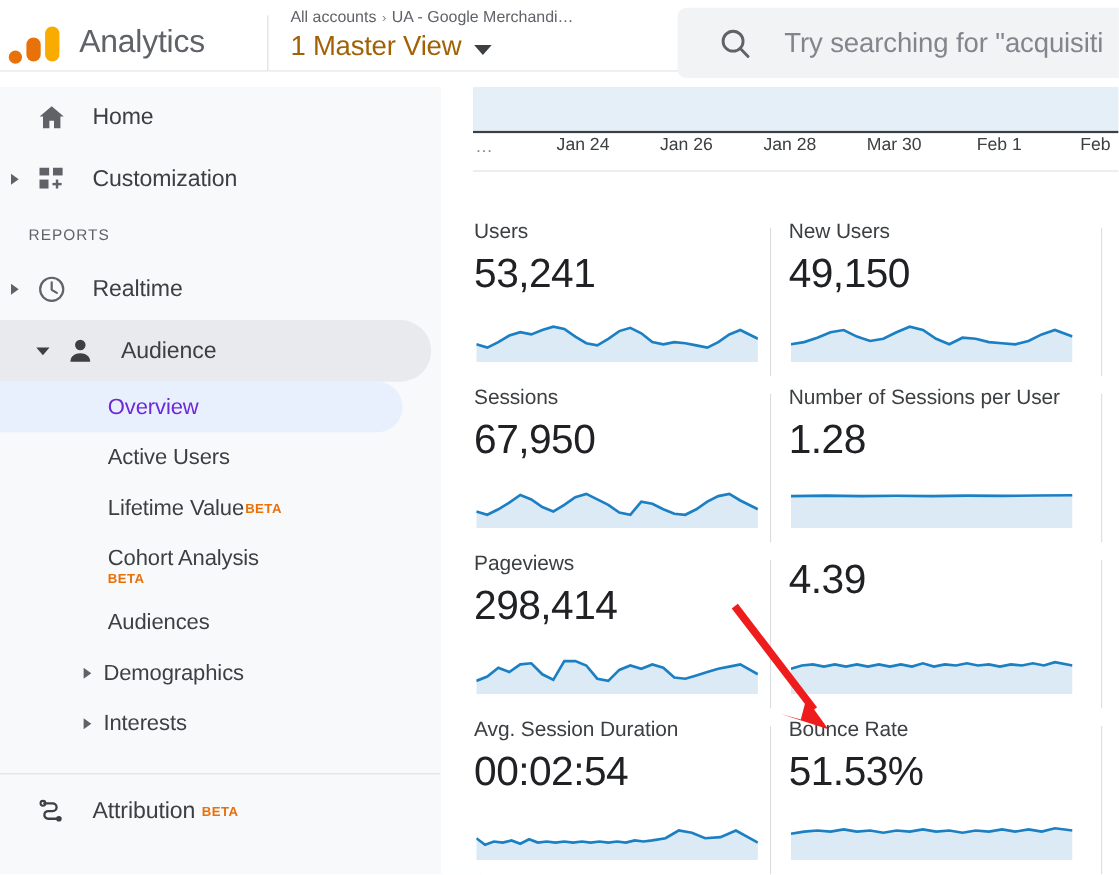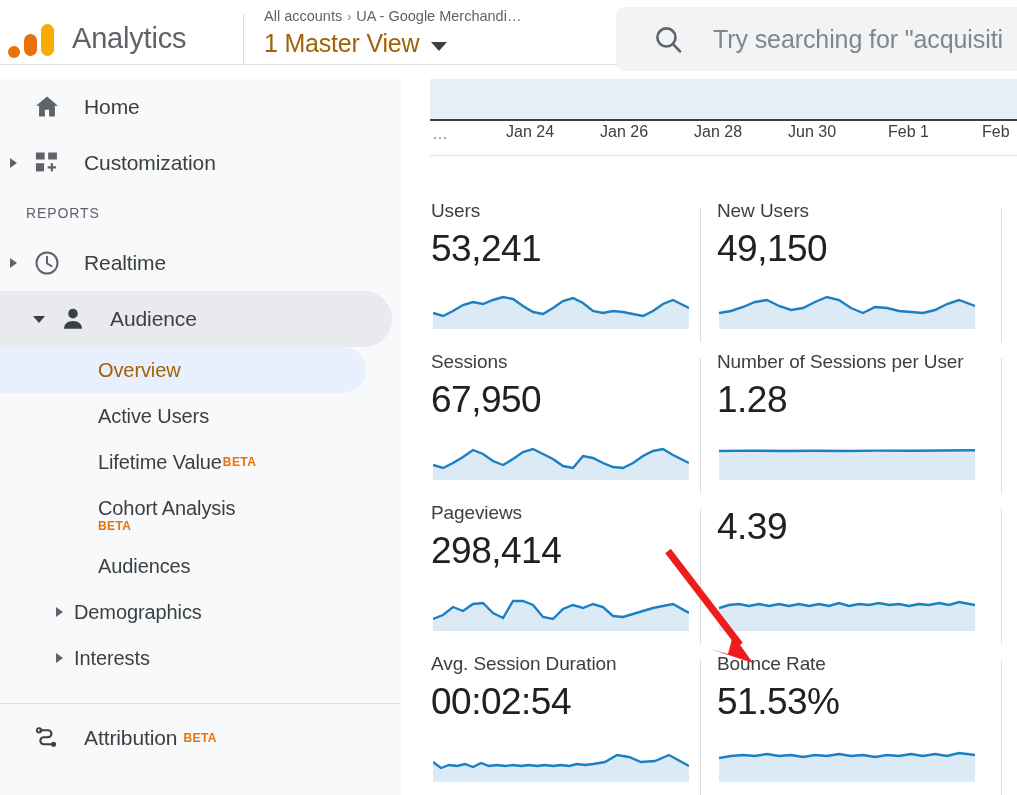--- a/index.html
+++ b/index.html
@@ -213,42 +213,42 @@
     letter-spacing: -0.1px;
   }
   .sub-item.selected {
     background: #e8f0fe;
     border-top-right-radius: 26px;
     border-bottom-right-radius: 26px;
     width: 366px;
     box-sizing: border-box;
   }
   .sub-item.selected .sub-label {
-    color: #a16207;
+    color: #6d28d9;
     font-weight: 500;
   }
   .beta-sup {
     font-size: 12px;
     color: #e8710a;
     font-weight: 700;
     letter-spacing: 0.4px;
     vertical-align: super;
     margin-left: 1px;
   }
   .beta-below {
     position: absolute;
     left: 98px;
     top: 34px;
     font-size: 12px;
     color: #e8710a;
     font-weight: 700;
     letter-spacing: 0.4px;
   }
   .sub-item.with-arrow {
-    padding-left: 56px;
+    padding-left: 76px;
   }
   .sub-item .sub-arrow {
     width: 0; height: 0;
     border-top: 5px solid transparent;
     border-bottom: 5px solid transparent;
     border-left: 7px solid #5f6368;
     margin-right: 11px;
   }
   .sidebar-divider {
     height: 1px;
@@ -505,21 +505,21 @@
 
 <div class="main">
 
   <div class="chart-strip">
     <div class="chart-fill"></div>
     <div class="axis-row">
       <span class="axis-ellipsis">…</span>
       <span class="axis-tick" style="left:105px">Jan 24</span>
       <span class="axis-tick" style="left:199px">Jan 26</span>
       <span class="axis-tick" style="left:293px">Jan 28</span>
-      <span class="axis-tick" style="left:387px">Jun 30</span>
+      <span class="axis-tick" style="left:387px">Mar 30</span>
       <span class="axis-tick" style="left:487px">Feb 1</span>
       <span class="axis-tick" style="left:581px">Feb</span>
     </div>
   </div>
   <div class="chart-bottom-rule"></div>
 
   <div class="metrics">
 
     <div class="metric-row">
       <div class="cell-divider mid"></div>

